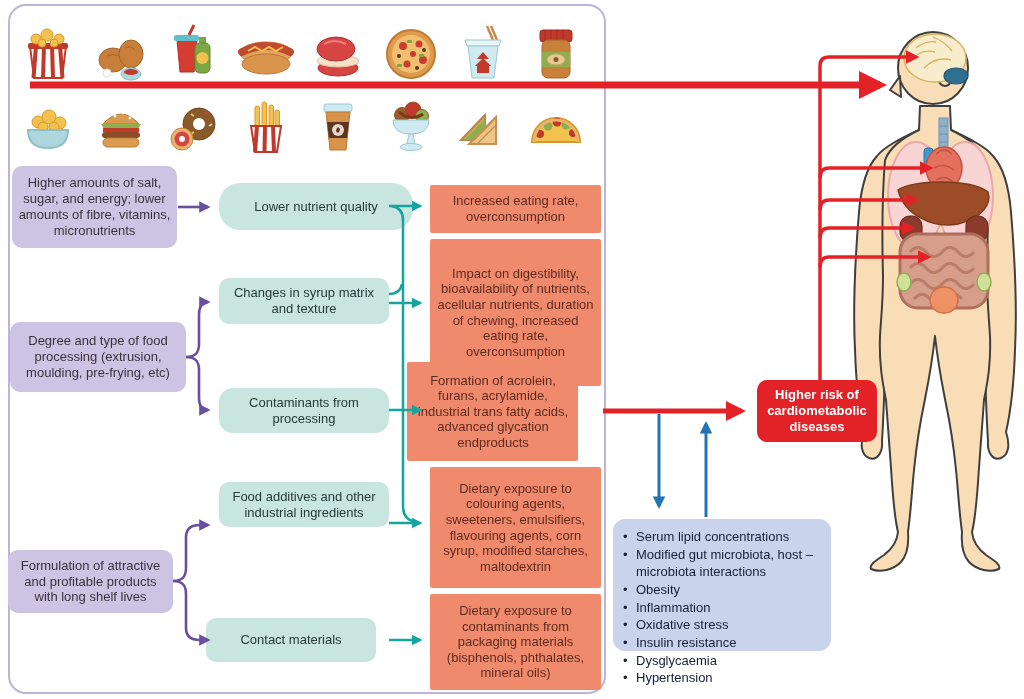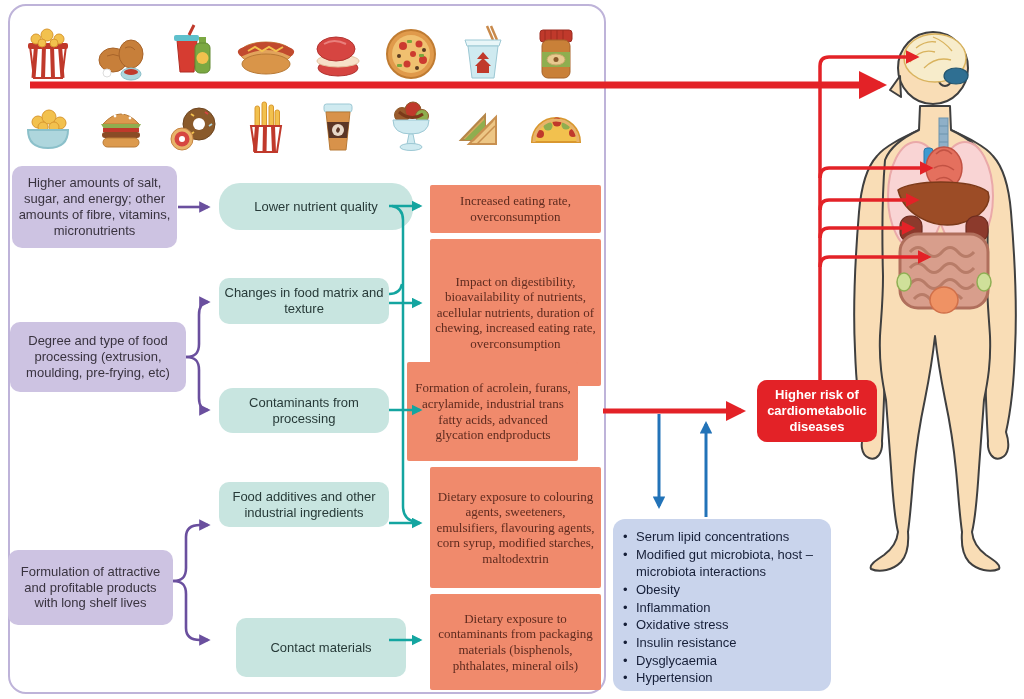--- a/index.html
+++ b/index.html
@@ -12,37 +12,37 @@
             align-items:flex-end;z-index:1;}
   #iconRow1{top:18px;height:64px;}
   #iconRow2{top:94px;height:62px;}
   .food-icon{width:64px;height:60px;display:flex;align-items:flex-end;justify-content:center;}
   .food-icon svg{display:block;}
   
   .box{position:absolute;box-sizing:border-box;display:flex;align-items:center;justify-content:center;
        text-align:center;z-index:2;font-size:13px;line-height:1.22;padding:3px 5px;}
   .pbox{background:#cdc3e2;border-radius:10px;color:#39333f;}
   .tbox{background:#c8e5e0;border-radius:10px;color:#273a38;}
-  .sbox{background:#f08a6c;border-radius:2px;color:#5f2b1f;line-height:1.2;font-family:Liberation Serif, serif;}
+  .sbox{background:#f08a6c;border-radius:2px;color:#5f2b1f;line-height:1.2;}
   .pbox1{left:12px;top:166px;width:165px;height:82px;}
   .pbox2{left:10px;top:322px;width:176px;height:70px;}
-  .pbox3{left:8px;top:550px;width:165px;height:75px;}
+  .pbox3{left:8px;top:550px;width:165px;height:63px;}
   .tbox1{left:219px;top:183px;width:194px;height:47px;border-radius:21px;}
   .tbox2{left:219px;top:278px;width:170px;height:46px;}
   .tbox3{left:219px;top:388px;width:170px;height:45px;border-radius:14px;}
   .tbox4{left:219px;top:482px;width:170px;height:45px;}
-  .tbox5{left:236px;top:618px;width:170px;height:59px;}
+  .tbox5{left:206px;top:618px;width:170px;height:44px;}
   .sbox1{left:430px;top:185px;width:171px;height:48px;}
   .sbox2{left:430px;top:239px;width:171px;height:147px;}
   .sbox3{left:407px;top:362px;width:171px;height:99px;padding-left:6px;}
   .sbox4{left:430px;top:467px;width:171px;height:121px;}
   .sbox5{left:430px;top:594px;width:171px;height:96px;}
   .redbox{left:757px;top:380px;width:120px;height:62px;background:#e32227;border-radius:10px;
           color:#fff;font-weight:bold;font-size:13px;z-index:4;}
-  .bluebox{left:613px;top:519px;width:218px;height:172px;background:#c9d4ec;border-radius:12px;
+  .bluebox{left:613px;top:519px;width:218px;height:132px;background:#c9d4ec;border-radius:12px;
            color:#161f38;z-index:2;display:block;text-align:left;padding:9px 8px 8px 10px;}
   .bluebox ul{list-style:none;margin:0;padding:0;}
   .bluebox li{position:relative;padding-left:13px;font-size:13px;line-height:1.36;}
   .bluebox li::before{content:"\2022";position:absolute;left:0;top:0;}
   #arrows{position:absolute;left:0;top:0;z-index:3;pointer-events:none;}
   #bodysvg{position:absolute;left:840px;top:18px;z-index:1;}
 </style>
 </head>
 <body>
 
@@ -236,26 +236,26 @@
             <circle cx="24" cy="30" r="4.5" fill="#8fae4f"></circle>
             <circle cx="33" cy="26" r="4.5" fill="#c0392b"></circle>
             <circle cx="42" cy="29" r="4.5" fill="#8fae4f"></circle>
             <circle cx="49" cy="37" r="4" fill="#c0392b"></circle>
           </g>
           <path d="M10 46 A22 22 0 0 1 54 46" fill="none" stroke="#e8b36a" stroke-width="3"></path>
         </svg>
       </span>
     </div>
 
-  <div class="box pbox pbox1">Higher amounts of salt, sugar, and energy; other amounts of fibre, vitamins, micronutrients</div>
+  <div class="box pbox pbox1">Higher amounts of salt, sugar, and energy; lower amounts of fibre, vitamins, micronutrients</div>
   <div class="box pbox pbox2">Degree and type of food processing (extrusion, moulding, pre-frying, etc)</div>
   <div class="box pbox pbox3">Formulation of attractive and profitable products with long shelf lives</div>
 
   <div class="box tbox tbox1">Lower nutrient quality</div>
-  <div class="box tbox tbox2">Changes in food matrix and texture</div>
+  <div class="box tbox tbox2">Changes in syrup matrix and texture</div>
   <div class="box tbox tbox3">Contaminants from processing</div>
   <div class="box tbox tbox4">Food additives and other industrial ingredients</div>
   <div class="box tbox tbox5">Contact materials</div>
 
   <div class="box sbox sbox1">Increased eating rate, overconsumption</div>
   <div class="box sbox sbox2">Impact on digestibility, bioavailability of nutrients, acellular nutrients, duration of chewing, increased eating rate, overconsumption</div>
   <div class="box sbox sbox3">Formation of acrolein, furans, acrylamide, industrial trans fatty acids, advanced glycation endproducts</div>
   <div class="box sbox sbox5">Dietary exposure to contaminants from packaging materials (bisphenols, phthalates, mineral oils)</div>
   <div class="box sbox sbox4">Dietary exposure to colouring agents, sweeteners, emulsifiers, flavouring agents, corn syrup, modified starches, maltodextrin</div>
 

